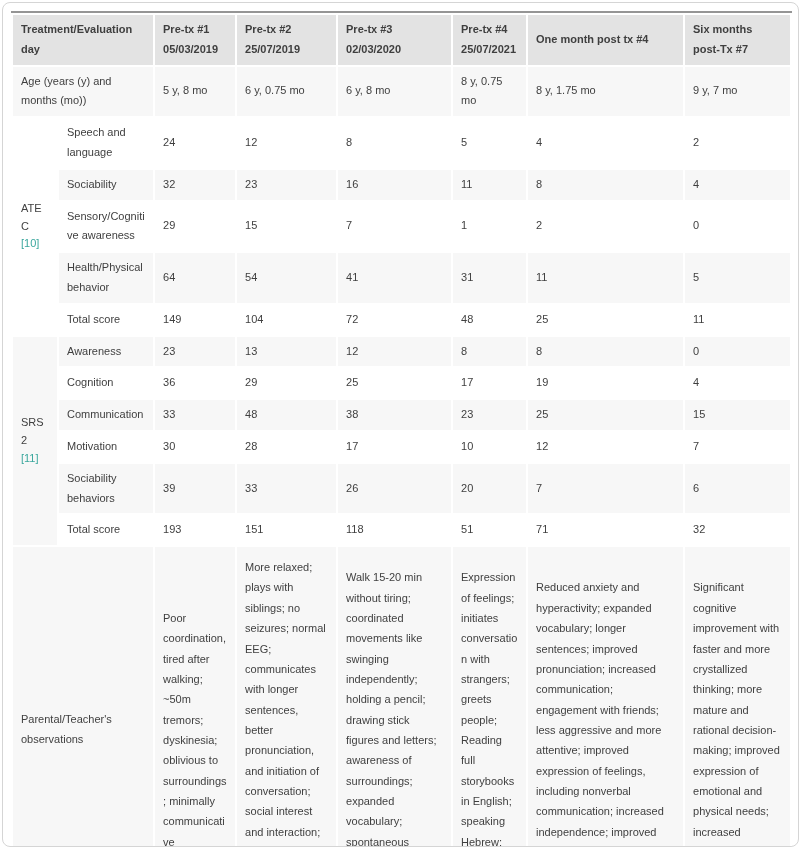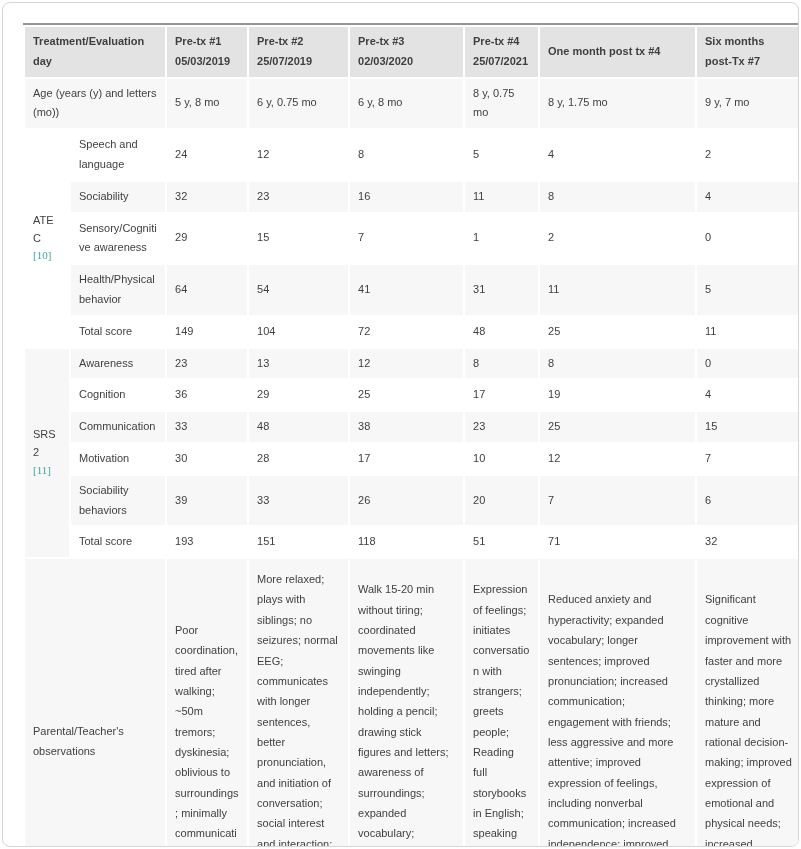--- a/index.html
+++ b/index.html
@@ -7,21 +7,21 @@
     width: 801px; height: 849px;
     background: #ffffff;
     font-family: "Liberation Sans", sans-serif;
   }
   .card {
     position: absolute;
     left: 2px; top: 2px; right: 2px; bottom: 2px;
     border: 1px solid #d5d5d5;
     border-radius: 8px;
     background: #ffffff;
-    padding: 20px;
+    padding: 8px;
     overflow: hidden;
   }
   table.eval {
     border-collapse: separate;
     border-spacing: 2px;
     table-layout: fixed;
     width: 781px;
     background: #ffffff;
     border-top: 2px solid #959595;
     border-bottom: 2px solid #a3a3a3;
@@ -39,21 +39,21 @@
   thead th {
     background: #e3e3e3;
     font-weight: bold;
     height: 44px;
   }
   tr.stripe { background: #f7f7f7; }
   tr.r46 { height: 46px; }
   tr.r28 { height: 28px; }
   .bold, tr.total-row td { font-weight: normal; }
   .group-cell span, .group-cell a { display: block; line-height: 1.6; }
-  .ref-link { color: #3aa79d; text-decoration: none; cursor: pointer; font-family: Liberation Serif, serif; }
+  .ref-link { color: #3aa79d; text-decoration: none; cursor: pointer; }
   td.obs { line-height: 1.85; padding-top: 10px; padding-bottom: 10px; }
 </style>
 </head>
 <body>
 
 <div class="card">
   <table class="eval">
     <colgroup>
       <col style="width:44px">
         <col style="width:94px">
@@ -70,21 +70,21 @@
         <th>Pre-tx #1 05/03/2019</th>
         <th>Pre-tx #2 25/07/2019</th>
         <th>Pre-tx #3 02/03/2020</th>
         <th>Pre-tx #4 25/07/2021</th>
         <th>One month post tx #4</th>
         <th>Six months post-Tx #7</th>
       </tr>
     </thead>
     <tbody>
       <tr class="stripe r46">
-        <td colspan="2">Age (years (y) and letters (mo))</td>
+        <td colspan="2">Age (years (y) and months (mo))</td>
         <td>5 y, 8 mo</td>
         <td>6 y, 0.75 mo</td>
         <td>6 y, 8 mo</td>
         <td>8 y, 0.75 mo</td>
         <td>8 y, 1.75 mo</td>
         <td>9 y, 7 mo</td>
       </tr>
 
       <tr class="r46">
         <td rowspan="5" class="group-cell">

